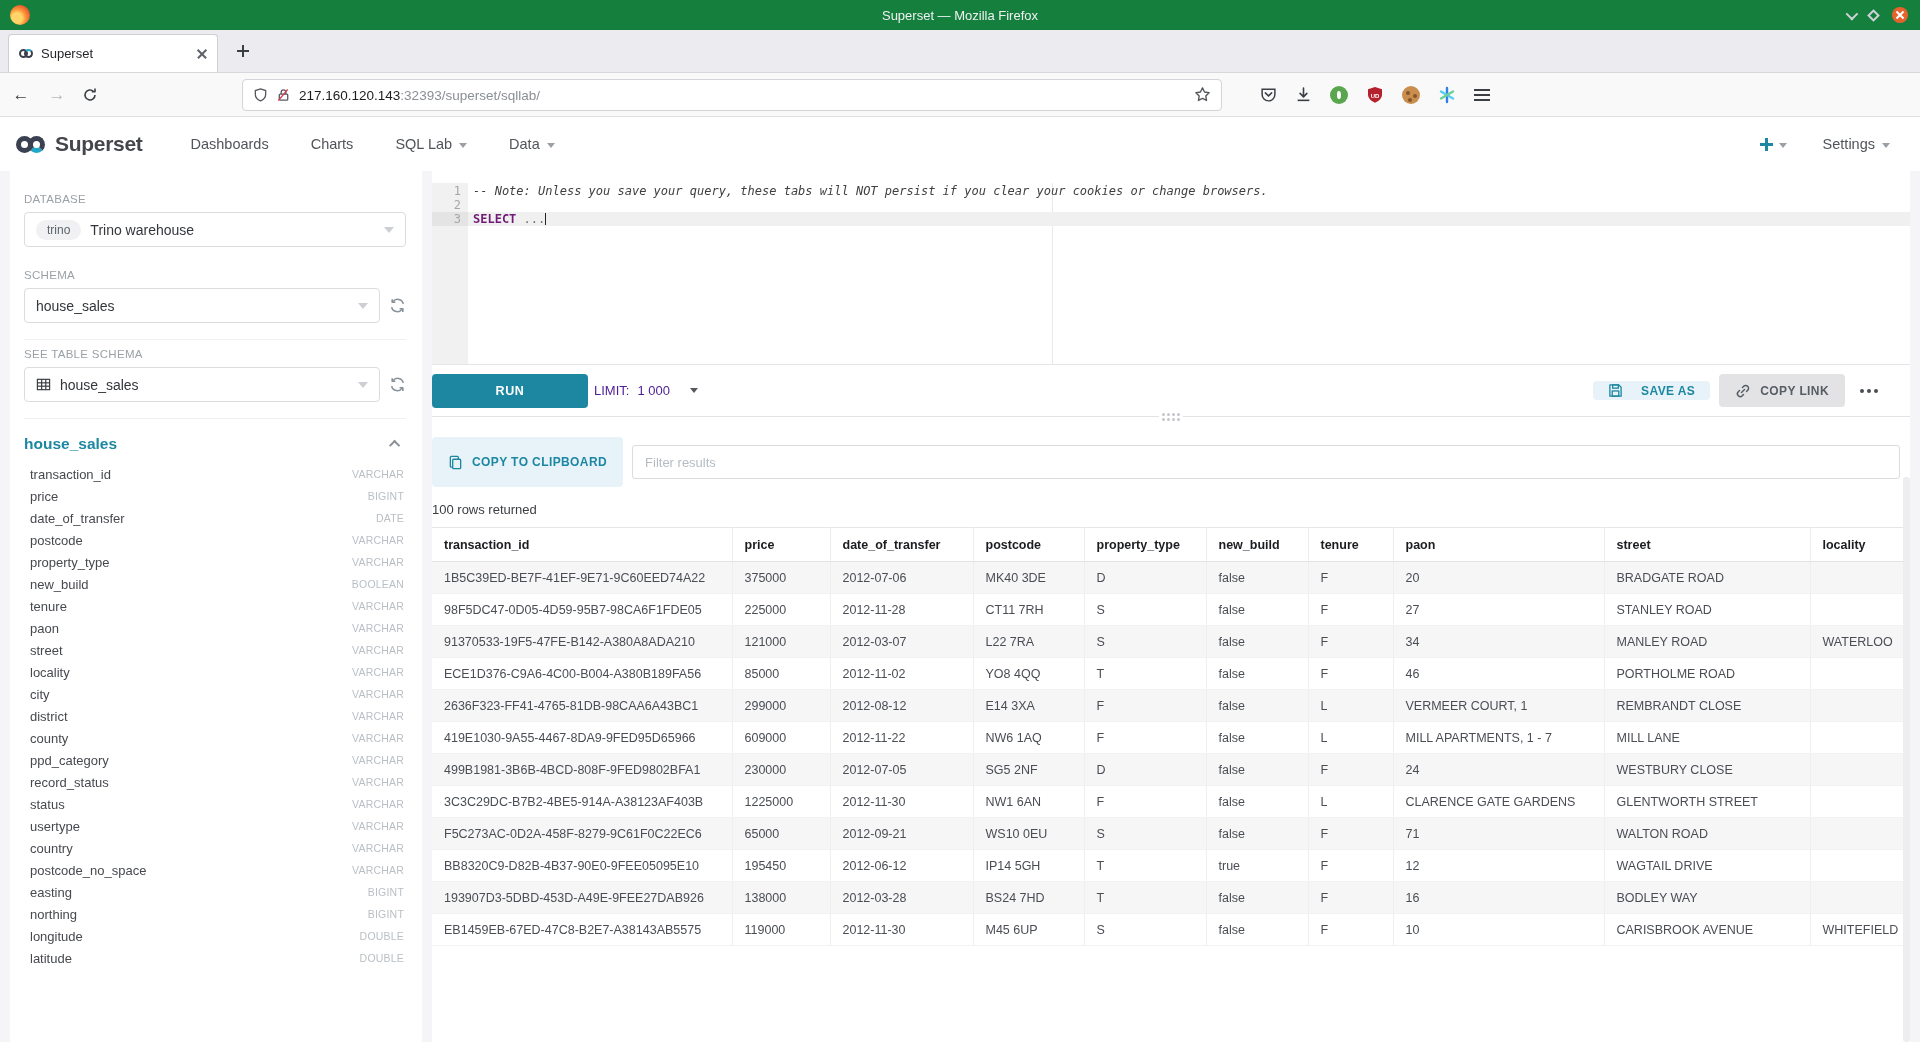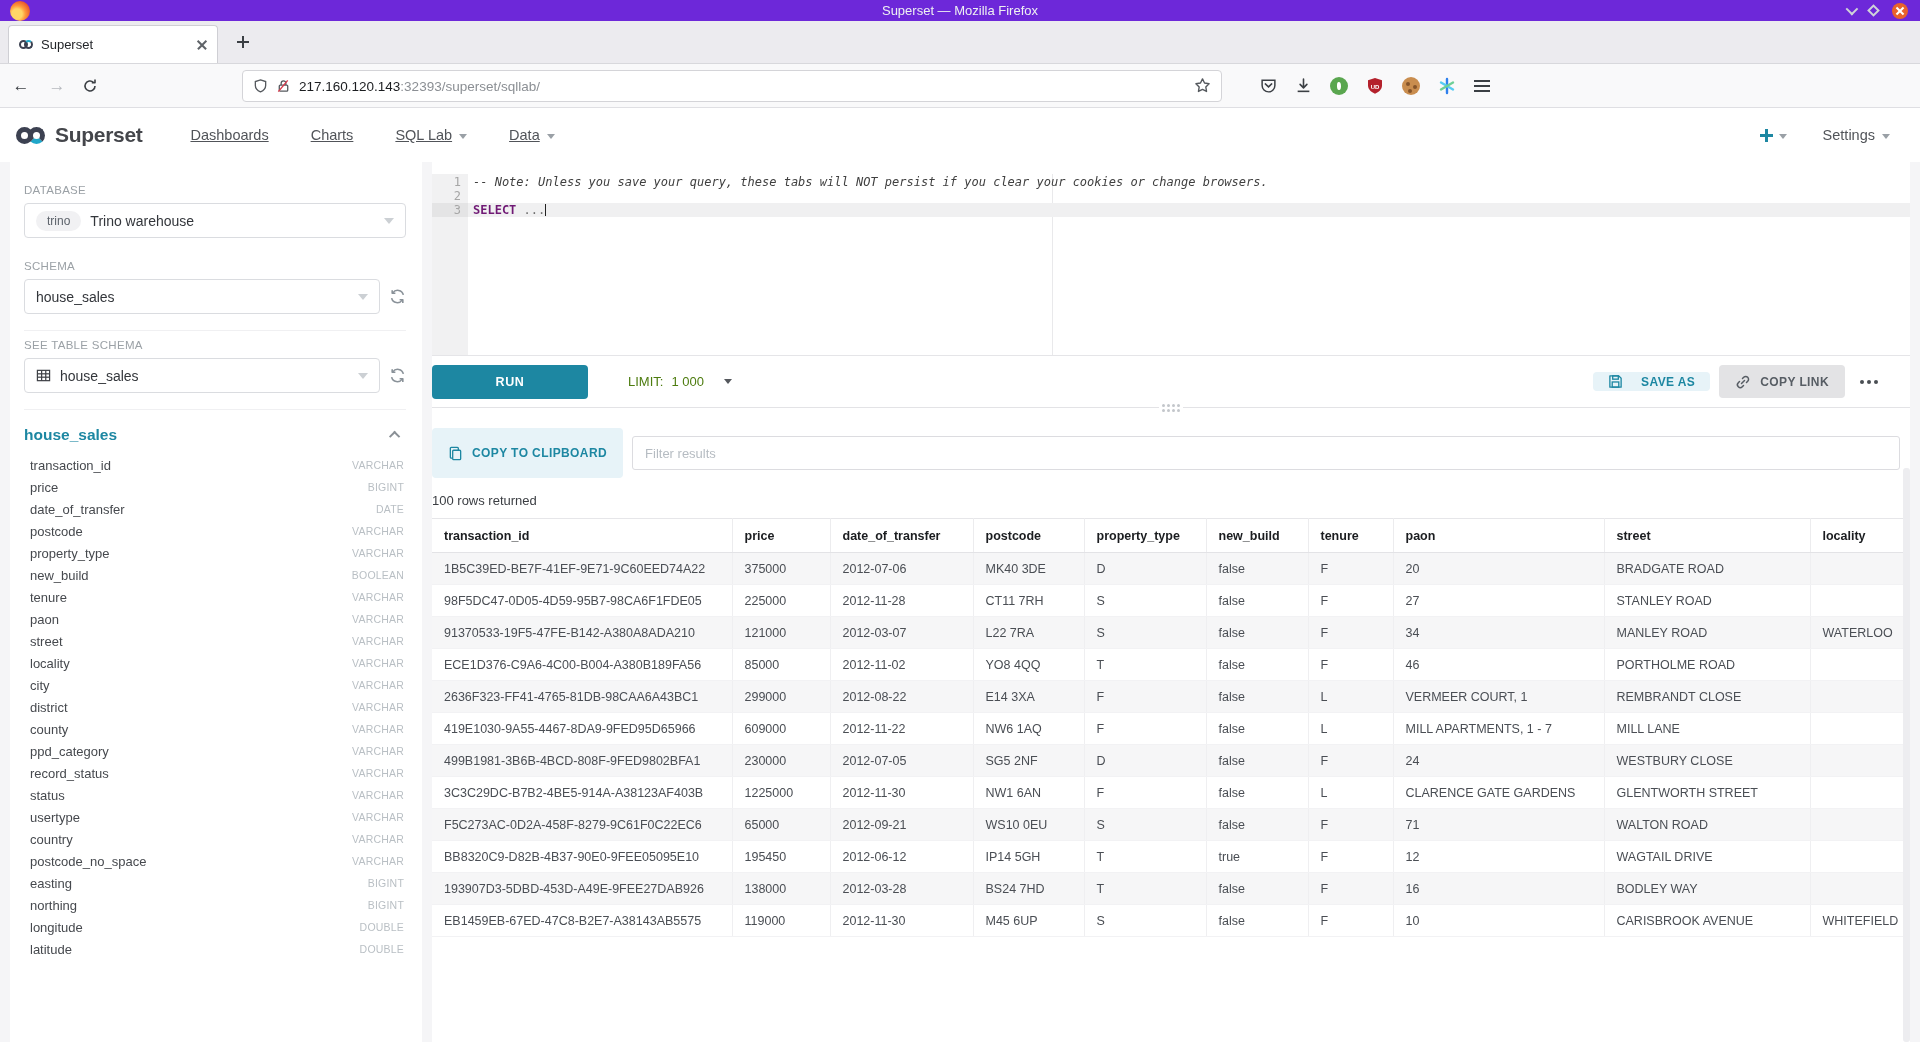--- a/index.html
+++ b/index.html
@@ -1,21 +1,21 @@
 <!DOCTYPE html>
 <html><head>
 <meta charset="utf-8">
 <style>
   * { margin:0; padding:0; box-sizing:border-box; }
   html,body { width:1920px; height:1042px; overflow:hidden;
     font-family:"Liberation Sans", sans-serif; background:#fff; }
   .window { width:1920px; height:1042px; display:flex; flex-direction:column; }
 
   
-  .titlebar { height:21px; background:#6d28d9; display:flex; align-items:center; position:relative; flex:none; }
+  .titlebar { height:30px; background:#15803d; display:flex; align-items:center; position:relative; flex:none; }
   .fx-logo { width:20px; height:20px; border-radius:50%; margin-left:10px;
     background:radial-gradient(circle at 35% 65%, #ffd567 0 28%, #ff9a3c 45%, #e8562c 75%, #d63c1f 100%); }
   .titlebar .title { position:absolute; left:0; right:0; text-align:center; color:#eef0f2; font-size:13px; }
   .win-controls { margin-left:auto; display:flex; align-items:center; gap:14px; padding-right:12px; z-index:2; }
   .wc-chev { width:9px; height:9px; border-right:2px solid #cfd3d8; border-bottom:2px solid #cfd3d8; transform:rotate(45deg) translateY(-2px); }
   .wc-diamond { width:9px; height:9px; border:2px solid #cfd3d8; transform:rotate(45deg); }
   .wc-close { width:16px; height:16px; border-radius:50%; background:#e8622c; position:relative; }
   .wc-close:before,.wc-close:after { content:""; position:absolute; left:3px; right:3px; top:7px; height:2px; background:#fff; }
   .wc-close:before { transform:rotate(45deg);} .wc-close:after { transform:rotate(-45deg);}
 
@@ -52,21 +52,21 @@
   .hamburger { width:16px; height:12px; border-top:2px solid #3b3f44; border-bottom:2px solid #3b3f44; position:relative; }
   .hamburger:before { content:""; position:absolute; left:0; right:0; top:3px; height:2px; background:#3b3f44; }
 
   
   .ssheader { height:54px; background:#fff; display:flex; align-items:center; padding:0 16px; flex:none; box-shadow:0 1px 0 #ececee; }
   .ss-logo { display:flex; align-items:center; gap:2px; }
   .ring-lg { width:17px; height:17px; border:5px solid #3c4151; border-radius:50%; }
   .ring-lg + .ring-lg { margin-left:-7px; border-color:#3c4151 #3c4151 #20a7c9 #3c4151; }
   .ss-brand { font-size:21px; font-weight:bold; color:#44464b; margin-left:8px; letter-spacing:-0.3px; }
   .main-nav { display:flex; align-items:center; gap:42px; margin-left:48px; }
-  .nav-item { font-size:14.5px; color:#515459; display:flex; align-items:center; gap:7px;text-decoration:underline; }
+  .nav-item { font-size:14.5px; color:#515459; display:flex; align-items:center; gap:7px; }
   .caret-dn { width:0; height:0; border-left:4px solid transparent; border-right:4px solid transparent; border-top:5px solid #9aa0a6; margin-top:2px; }
   .hdr-right { margin-left:auto; display:flex; align-items:center; gap:36px; padding-right:14px; }
   .plus-teal { position:relative; width:13px; height:13px; }
   .plus-teal:before { content:""; position:absolute; left:5px; top:0; bottom:0; width:3px; background:#1d87a2; }
   .plus-teal:after { content:""; position:absolute; top:5px; left:0; right:0; height:3px; background:#1d87a2; }
   .hdr-plus { display:flex; align-items:center; gap:6px; }
   .hdr-settings { display:flex; align-items:center; gap:7px; font-size:14.5px; color:#515459; }
 
   
   .qtabrow { height:40px; background:#fff; border-bottom:1px solid #e4e4e7; display:flex; align-items:flex-end; flex:none; }
@@ -110,21 +110,21 @@
   .ruler { position:absolute; left:584px; top:0; bottom:0; width:1px; background:#e9e9eb; }
   .cline { height:14px; line-height:14px; font:12px "DejaVu Sans Mono", monospace; color:#707070; padding-left:5px; white-space:pre; position:relative; }
   .cline.active { background:#f0f0f1; }
   .cline .comment { color:#404040; font-style:italic; }
   .cline .kw { color:#701a75; font-weight:bold; }
   .cursor { display:inline-block; width:1px; height:12px; background:#222; vertical-align:-2px; }
   
   .ed-toolbar { height:52px; border-top:1px solid #e5e5e8; display:flex; align-items:center; padding:0 0; flex:none; }
   .run-btn { width:156px; height:34px; background:#1d87a2; color:#fff; font-size:12.5px; font-weight:bold; letter-spacing:0.6px;
     border:none; border-radius:4px; display:flex; align-items:center; justify-content:center; }
-  .limit-wrap { display:flex; align-items:center; margin-left:40px; gap:8px; font-size:13px; color:#4d7c0f; }
+  .limit-wrap { display:flex; align-items:center; margin-left:6px; gap:8px; font-size:13px; color:#4c1d95; }
   .limit-caret { width:0; height:0; border-left:4px solid transparent; border-right:4px solid transparent; border-top:5px solid #55585d; margin-left:12px; }
   .ed-toolbar .right { margin-left:auto; display:flex; align-items:center; gap:9px; padding-right:26px; }
   .saveas-btn { height:19px; background:#e7f3f8; color:#1d87a2; border:none; border-radius:4px; font-size:12px; font-weight:bold;
     letter-spacing:0.4px; display:flex; align-items:center; gap:18px; padding:0 15px; }
   .copylink-btn { height:33px; background:#e3e3e5; color:#575d64; border:none; border-radius:4px; font-size:12px; font-weight:bold;
     letter-spacing:0.4px; display:flex; align-items:center; gap:9px; padding:0 16px; }
   .more-btn { display:flex; gap:3px; padding:6px 6px; background:transparent; border:none; }
   .more-btn i { width:4px; height:4px; border-radius:50%; background:#4a4e53; }
   
   .splitter { height:0; border-top:1px solid #e3e3e6; position:relative; flex:none; }
@@ -595,21 +595,21 @@
                   <td>T</td>
                   <td>false</td>
                   <td>F</td>
                   <td>46</td>
                   <td>PORTHOLME ROAD</td>
                   <td></td>
                 </tr>
                 <tr class="stripe">
                   <td>2636F323-FF41-4765-81DB-98CAA6A43BC1</td>
                   <td>299000</td>
-                  <td>2012-08-22</td>
+                  <td>2012-08-12</td>
                   <td>E14 3XA</td>
                   <td>F</td>
                   <td>false</td>
                   <td>L</td>
                   <td>VERMEER COURT, 1</td>
                   <td>REMBRANDT CLOSE</td>
                   <td></td>
                 </tr>
                 <tr>
                   <td>419E1030-9A55-4467-8DA9-9FED95D65966</td>

